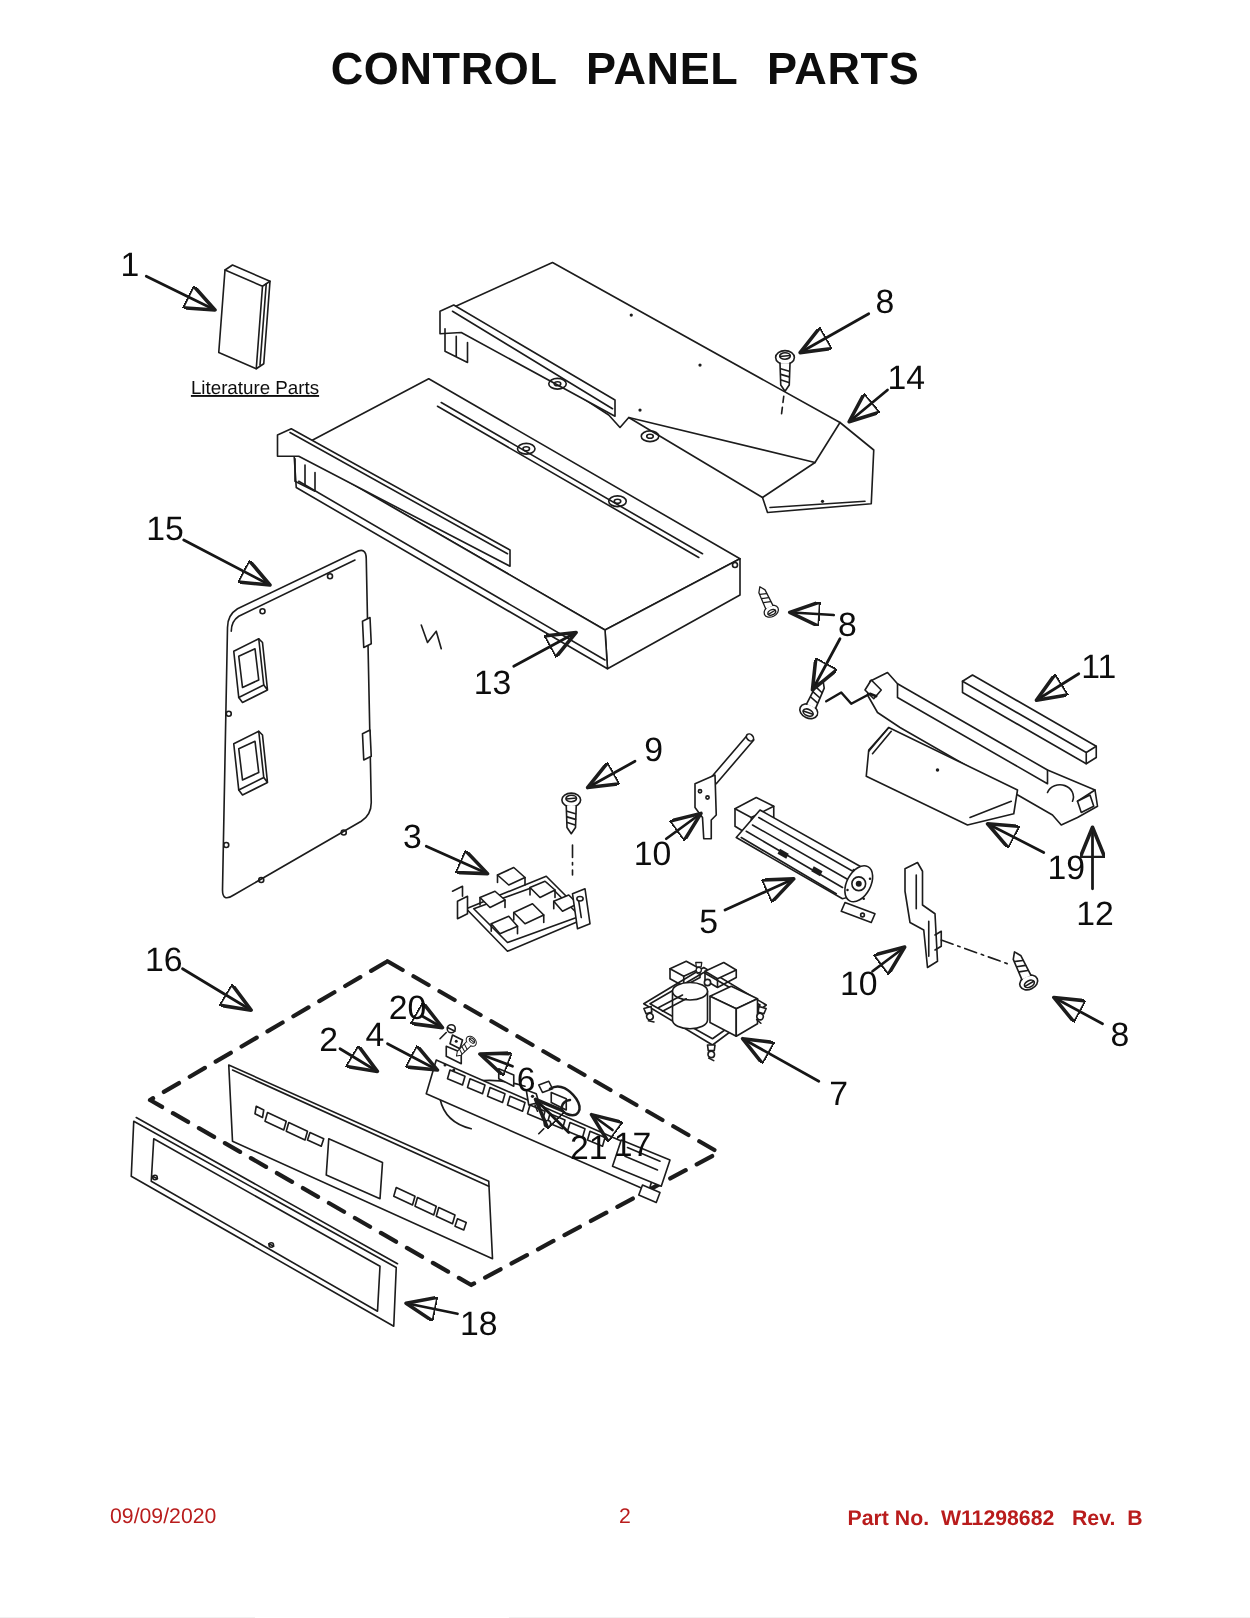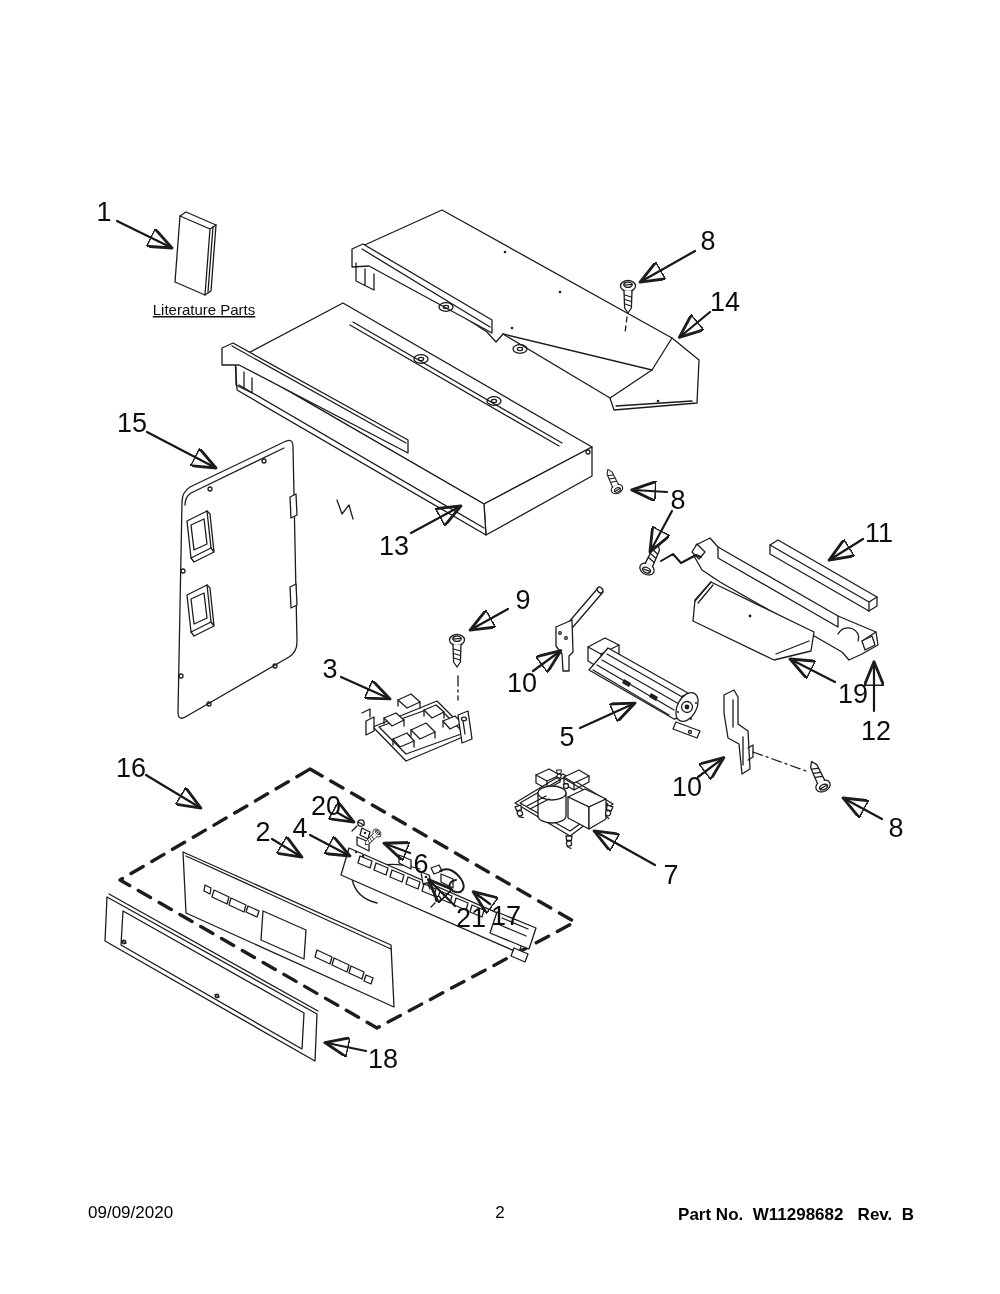--- a/index.html
+++ b/index.html
@@ -7,21 +7,21 @@
     position:relative; width:1000px; height:1294px; background:#ffffff;
     margin:0 auto; overflow:hidden;
     font-family:"Liberation Sans", sans-serif; color:#111;
   }
   #title {
     position:absolute; top:34px; left:0; width:100%;
     text-align:center; font-size:36px; font-weight:bold;
     letter-spacing:0.5px; word-spacing:13px; color:#0d0d0d;
   }
   #diagram-svg { position:absolute; top:0; left:0; }
-  .footer-item { position:absolute; font-size:17px; color:#000000; white-space:pre; }
+  .footer-item { position:absolute; font-size:17px; color:#b91c1c; white-space:pre; }
   #footer-date { left:88px; top:1203px; }
   #footer-page { left:0; right:0; text-align:center; top:1203px; }
   #footer-part { right:86px; top:1205px;font-weight:bold; }
   
   svg path, svg line, svg polygon, svg polyline, svg ellipse, svg circle {
     stroke:#1c1c1c; stroke-width:1.3; fill:none;
     stroke-linejoin:round; stroke-linecap:round;
   }
   svg .f { fill:#ffffff; }
   svg .dk { fill:#1c1c1c; stroke:none; }
@@ -36,20 +36,21 @@
   svg text.small-label {
     font-family:"Liberation Sans", sans-serif; font-size:15px; fill:#0d0d0d;
     text-anchor:middle; text-decoration:underline; stroke:none;
   }
 </style>
 </head>
 <body>
 
 <div id="page">
 
+  <div id="title">CONTROL PANEL PARTS</div>
 
   <svg id="diagram-svg" width="1000" height="1294" viewBox="0 0 1000 1294">
     <defs>
       <marker id="ah" markerWidth="12" markerHeight="9" refX="10" refY="4.5" orient="auto">
         <path d="M0,0 L11,4.5 L0,9 Z" fill="#161616" stroke="none"></path>
       </marker>
       <g id="screw">
         <ellipse cx="0" cy="0" rx="7.5" ry="5.5" class="f"></ellipse>
         <ellipse cx="0" cy="-1.2" rx="4.2" ry="2.6"></ellipse>
         <line x1="-4" y1="-0.8" x2="4" y2="-1.6"></line>

